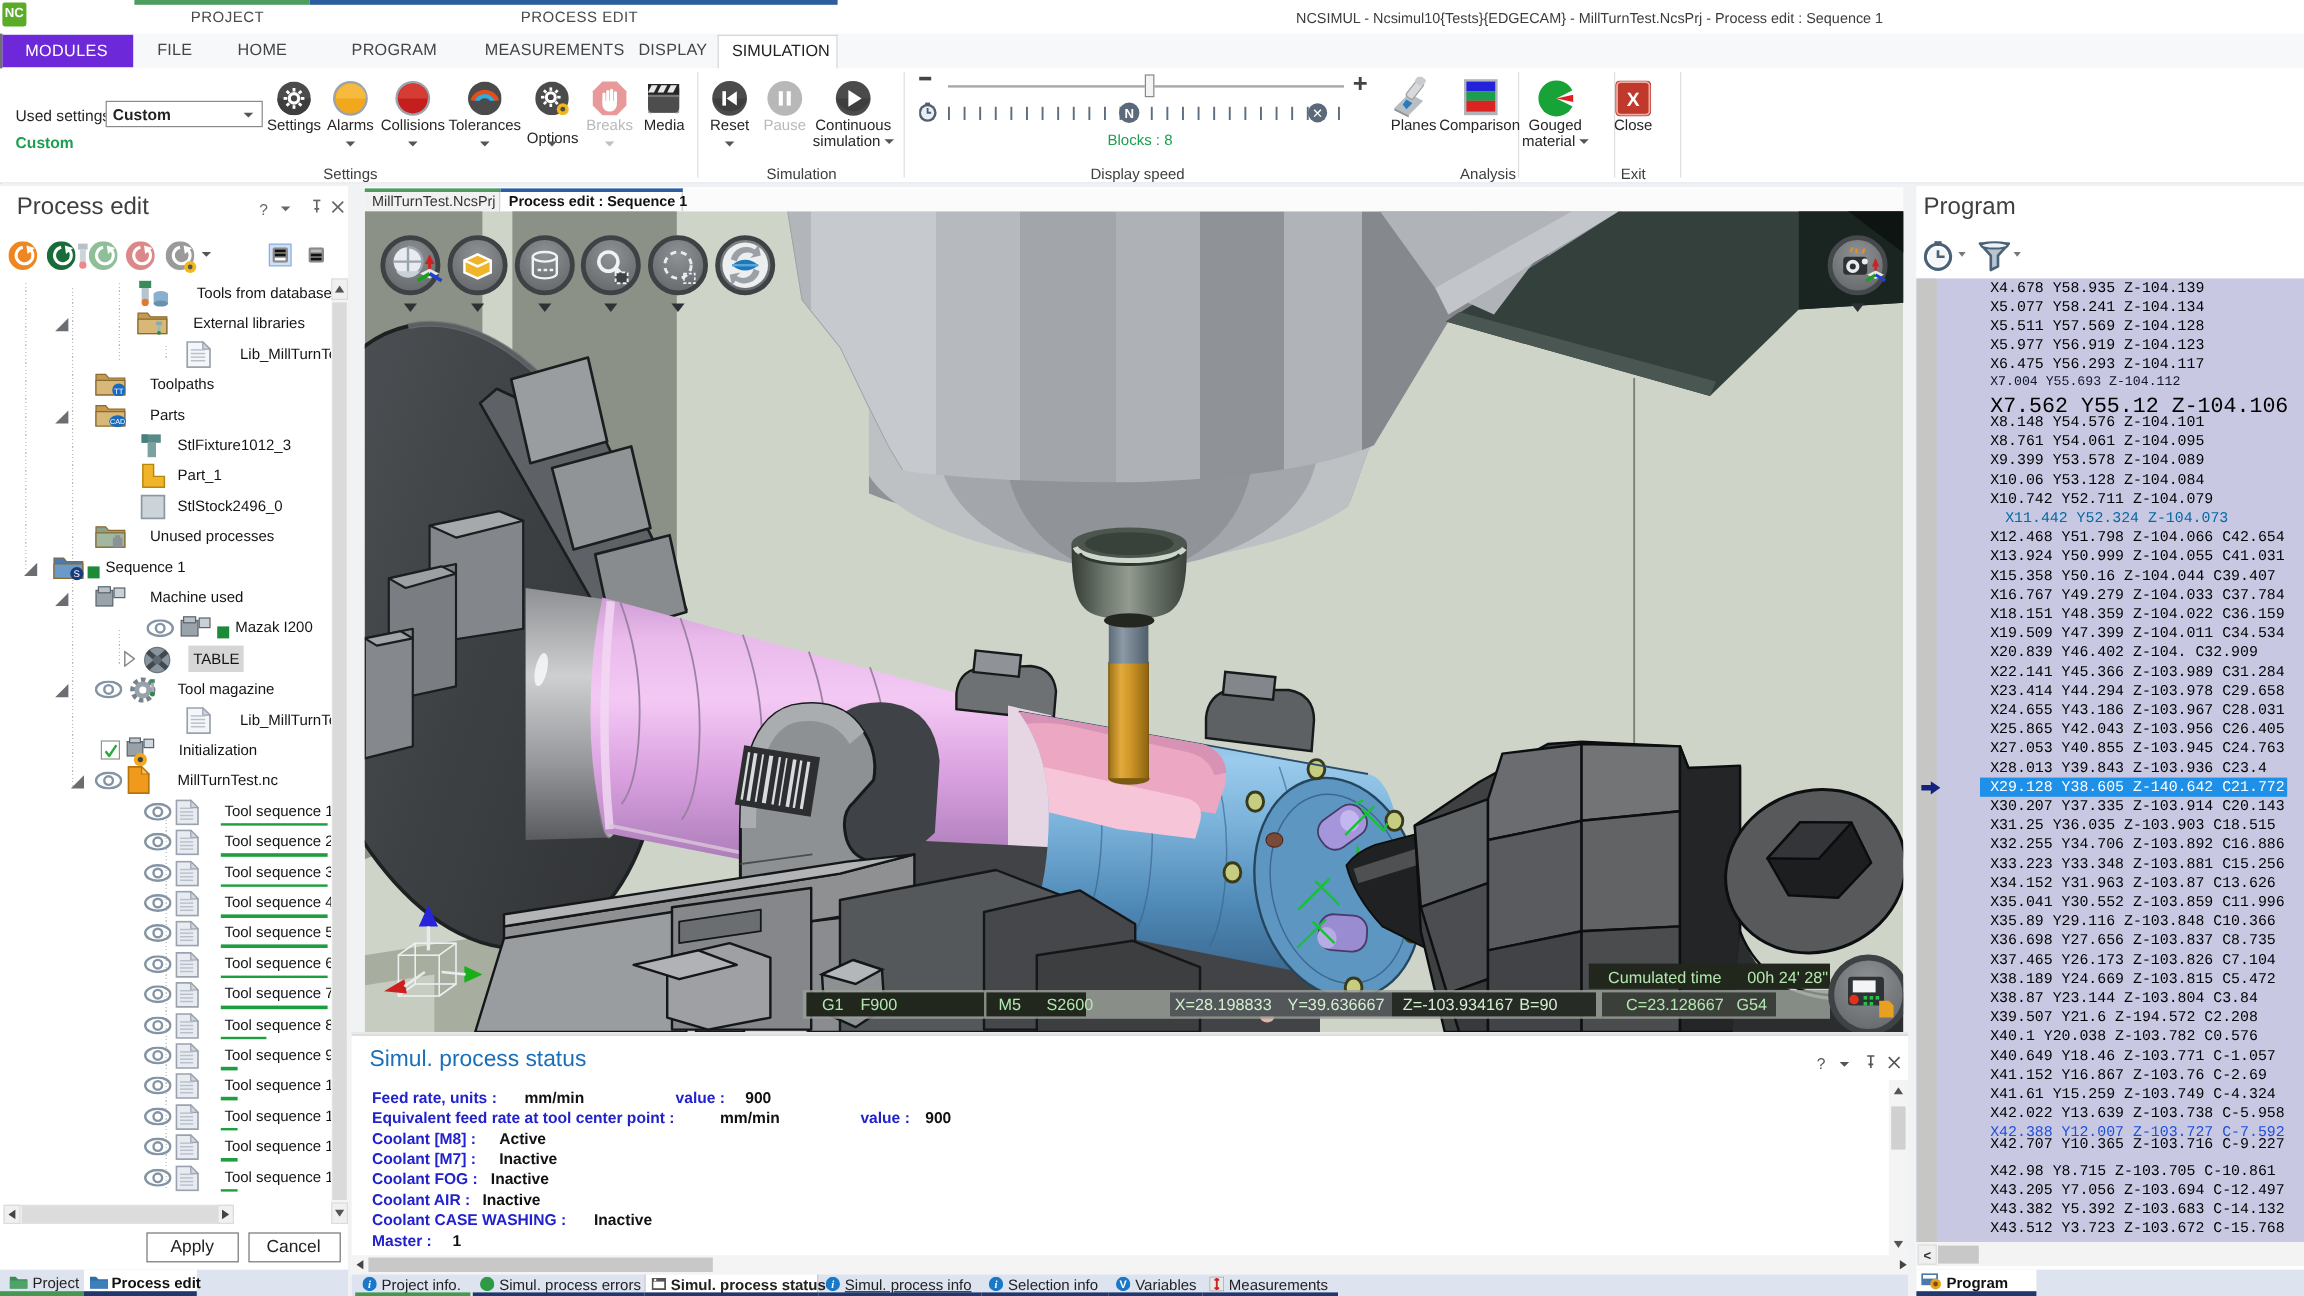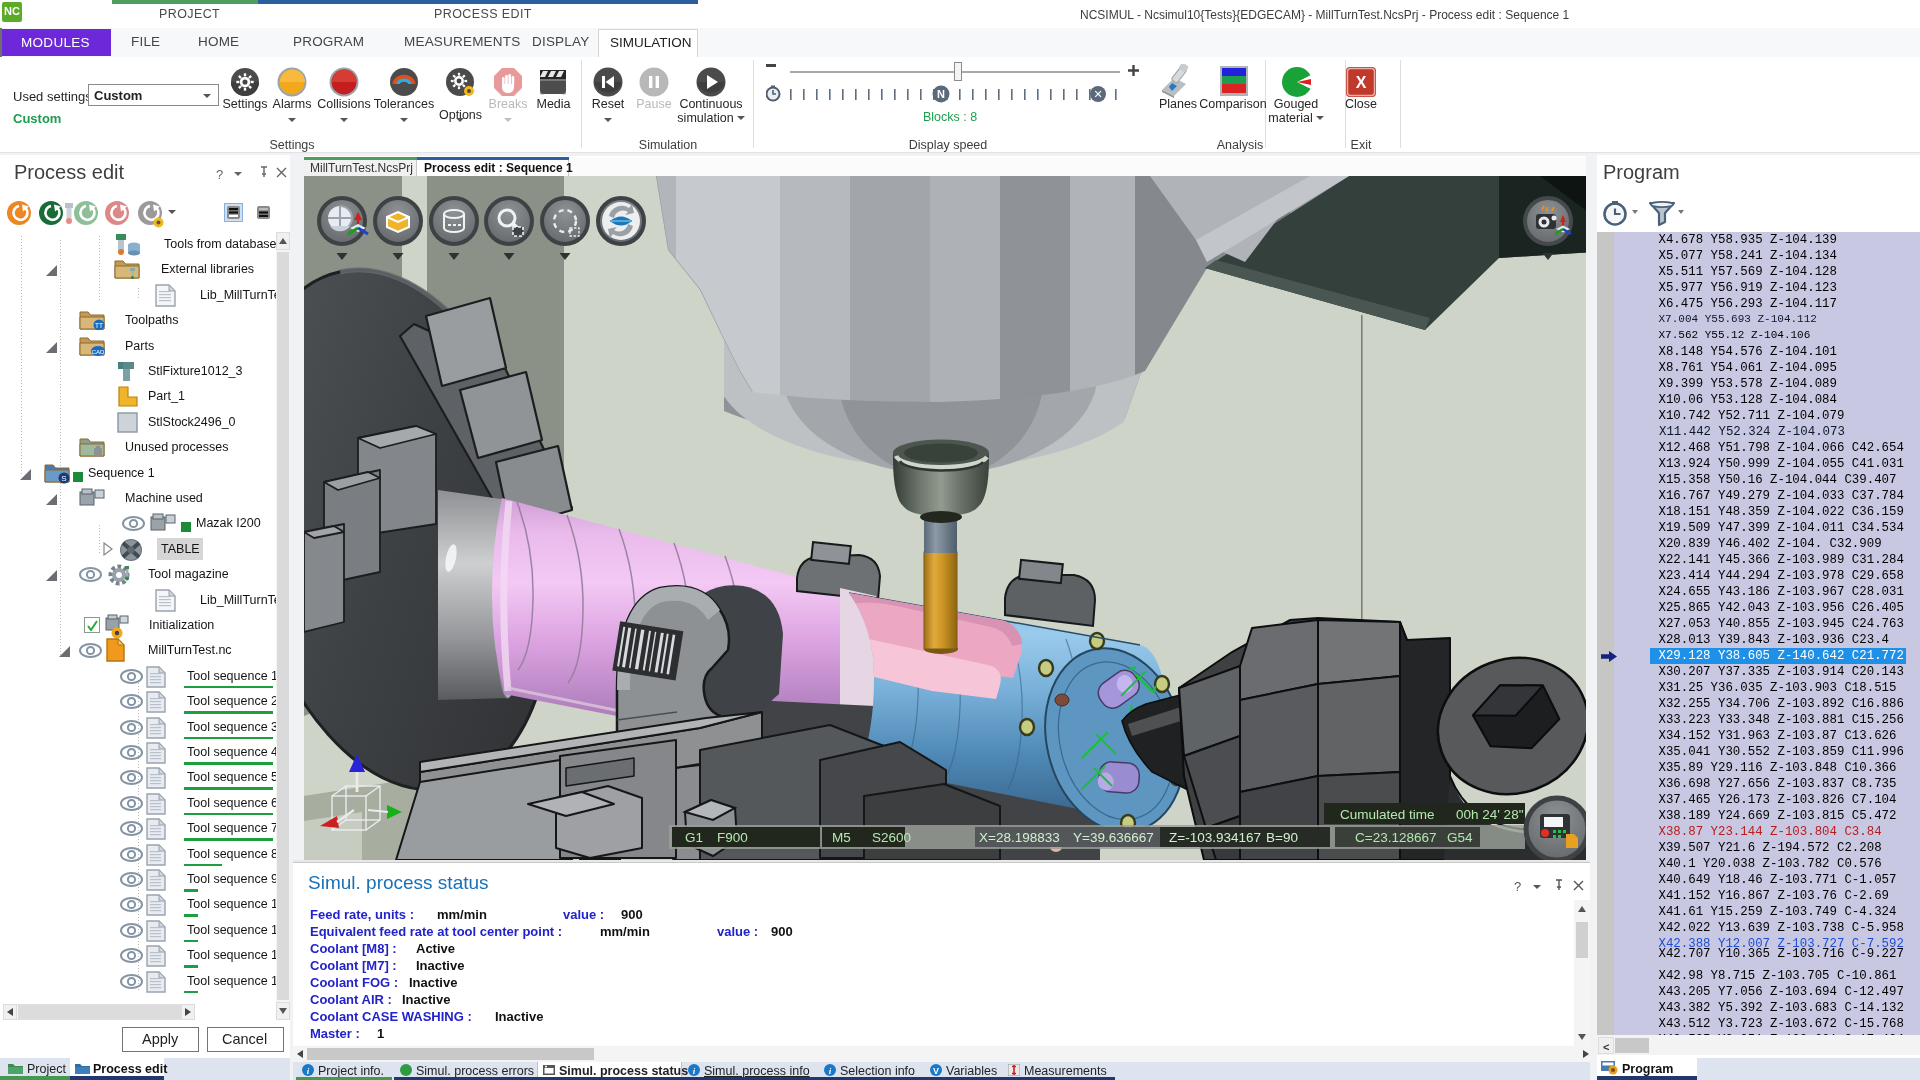--- a/index.html
+++ b/index.html
@@ -1137,27 +1137,27 @@
 <div class="a caret" style="left:1678px;top:210px;border-top-color:#777;border-left-width:3.5px;border-right-width:3.5px"></div>
 <div class="a" style="left:1597px;top:232px;width:323px;height:803px;background:#c9c8e3;overflow:hidden">
 <div style="position:absolute;left:0;top:0;width:17px;height:803px;background:#c6c6c4"></div>
 <div style="position:absolute;left:53px;top:416px;width:256px;height:16px;background:#1e90e8"></div>
 <div style="position:absolute;left:61.5px;top:1px;font-family:'Liberation Mono',monospace;font-size:12.4px;color:#000;white-space:pre">X4.678 Y58.935 Z-104.139</div>
 <div style="position:absolute;left:61.5px;top:17px;font-family:'Liberation Mono',monospace;font-size:12.4px;color:#000;white-space:pre">X5.077 Y58.241 Z-104.134</div>
 <div style="position:absolute;left:61.5px;top:33px;font-family:'Liberation Mono',monospace;font-size:12.4px;color:#000;white-space:pre">X5.511 Y57.569 Z-104.128</div>
 <div style="position:absolute;left:61.5px;top:49px;font-family:'Liberation Mono',monospace;font-size:12.4px;color:#000;white-space:pre">X5.977 Y56.919 Z-104.123</div>
 <div style="position:absolute;left:61.5px;top:65px;font-family:'Liberation Mono',monospace;font-size:12.4px;color:#000;white-space:pre">X6.475 Y56.293 Z-104.117</div>
 <div style="position:absolute;left:61.5px;top:81px;font-family:'Liberation Mono',monospace;font-size:11px;color:#0f172a;white-space:pre">X7.004 Y55.693 Z-104.112</div>
-<div style="position:absolute;left:61.5px;top:97px;font-family:'Liberation Mono',monospace;font-size:11px;color:#000;white-space:pre">X7.562 Y55.12 Z-104.106</div>
+<div style="position:absolute;left:61.5px;top:97px;font-family:'Liberation Mono',monospace;font-size:18px;color:#000;white-space:pre">X7.562 Y55.12 Z-104.106</div>
 <div style="position:absolute;left:61.5px;top:113px;font-family:'Liberation Mono',monospace;font-size:12.4px;color:#000;white-space:pre">X8.148 Y54.576 Z-104.101</div>
 <div style="position:absolute;left:61.5px;top:129px;font-family:'Liberation Mono',monospace;font-size:12.4px;color:#000;white-space:pre">X8.761 Y54.061 Z-104.095</div>
 <div style="position:absolute;left:61.5px;top:145px;font-family:'Liberation Mono',monospace;font-size:12.4px;color:#000;white-space:pre">X9.399 Y53.578 Z-104.089</div>
 <div style="position:absolute;left:61.5px;top:161px;font-family:'Liberation Mono',monospace;font-size:12.4px;color:#000;white-space:pre">X10.06 Y53.128 Z-104.084</div>
 <div style="position:absolute;left:61.5px;top:177px;font-family:'Liberation Mono',monospace;font-size:12.4px;color:#000;white-space:pre">X10.742 Y52.711 Z-104.079</div>
-<div style="position:absolute;left:62px;top:193px;font-family:'Liberation Mono',monospace;font-size:12.4px;color:#0f172a;white-space:pre">X11.442 Y52.324 Z-104.073</div>
+<div style="position:absolute;left:74px;top:193px;font-family:'Liberation Mono',monospace;font-size:12.4px;color:#0369a1;white-space:pre">X11.442 Y52.324 Z-104.073</div>
 <div style="position:absolute;left:61.5px;top:209px;font-family:'Liberation Mono',monospace;font-size:12.4px;color:#000;white-space:pre">X12.468 Y51.798 Z-104.066 C42.654</div>
 <div style="position:absolute;left:61.5px;top:225px;font-family:'Liberation Mono',monospace;font-size:12.4px;color:#000;white-space:pre">X13.924 Y50.999 Z-104.055 C41.031</div>
 <div style="position:absolute;left:61.5px;top:241px;font-family:'Liberation Mono',monospace;font-size:12.4px;color:#000;white-space:pre">X15.358 Y50.16 Z-104.044 C39.407</div>
 <div style="position:absolute;left:61.5px;top:257px;font-family:'Liberation Mono',monospace;font-size:12.4px;color:#000;white-space:pre">X16.767 Y49.279 Z-104.033 C37.784</div>
 <div style="position:absolute;left:61.5px;top:273px;font-family:'Liberation Mono',monospace;font-size:12.4px;color:#000;white-space:pre">X18.151 Y48.359 Z-104.022 C36.159</div>
 <div style="position:absolute;left:61.5px;top:289px;font-family:'Liberation Mono',monospace;font-size:12.4px;color:#000;white-space:pre">X19.509 Y47.399 Z-104.011 C34.534</div>
 <div style="position:absolute;left:61.5px;top:305px;font-family:'Liberation Mono',monospace;font-size:12.4px;color:#000;white-space:pre">X20.839 Y46.402 Z-104. C32.909</div>
 <div style="position:absolute;left:61.5px;top:321px;font-family:'Liberation Mono',monospace;font-size:12.4px;color:#000;white-space:pre">X22.141 Y45.366 Z-103.989 C31.284</div>
 <div style="position:absolute;left:61.5px;top:337px;font-family:'Liberation Mono',monospace;font-size:12.4px;color:#000;white-space:pre">X23.414 Y44.294 Z-103.978 C29.658</div>
 <div style="position:absolute;left:61.5px;top:353px;font-family:'Liberation Mono',monospace;font-size:12.4px;color:#000;white-space:pre">X24.655 Y43.186 Z-103.967 C28.031</div>
@@ -1168,21 +1168,21 @@
 <div style="position:absolute;left:61.5px;top:433px;font-family:'Liberation Mono',monospace;font-size:12.4px;color:#000;white-space:pre">X30.207 Y37.335 Z-103.914 C20.143</div>
 <div style="position:absolute;left:61.5px;top:449px;font-family:'Liberation Mono',monospace;font-size:12.4px;color:#000;white-space:pre">X31.25 Y36.035 Z-103.903 C18.515</div>
 <div style="position:absolute;left:61.5px;top:465px;font-family:'Liberation Mono',monospace;font-size:12.4px;color:#000;white-space:pre">X32.255 Y34.706 Z-103.892 C16.886</div>
 <div style="position:absolute;left:61.5px;top:481px;font-family:'Liberation Mono',monospace;font-size:12.4px;color:#000;white-space:pre">X33.223 Y33.348 Z-103.881 C15.256</div>
 <div style="position:absolute;left:61.5px;top:497px;font-family:'Liberation Mono',monospace;font-size:12.4px;color:#000;white-space:pre">X34.152 Y31.963 Z-103.87 C13.626</div>
 <div style="position:absolute;left:61.5px;top:513px;font-family:'Liberation Mono',monospace;font-size:12.4px;color:#000;white-space:pre">X35.041 Y30.552 Z-103.859 C11.996</div>
 <div style="position:absolute;left:61.5px;top:529px;font-family:'Liberation Mono',monospace;font-size:12.4px;color:#000;white-space:pre">X35.89 Y29.116 Z-103.848 C10.366</div>
 <div style="position:absolute;left:61.5px;top:545px;font-family:'Liberation Mono',monospace;font-size:12.4px;color:#000;white-space:pre">X36.698 Y27.656 Z-103.837 C8.735</div>
 <div style="position:absolute;left:61.5px;top:561px;font-family:'Liberation Mono',monospace;font-size:12.4px;color:#000;white-space:pre">X37.465 Y26.173 Z-103.826 C7.104</div>
 <div style="position:absolute;left:61.5px;top:577px;font-family:'Liberation Mono',monospace;font-size:12.4px;color:#000;white-space:pre">X38.189 Y24.669 Z-103.815 C5.472</div>
-<div style="position:absolute;left:61.5px;top:593px;font-family:'Liberation Mono',monospace;font-size:12.4px;color:#b91c1c;white-space:pre">X38.87 Y23.144 Z-103.804 C3.84</div>
+<div style="position:absolute;left:61.5px;top:593px;font-family:'Liberation Mono',monospace;font-size:12.4px;color:#000000;white-space:pre">X38.87 Y23.144 Z-103.804 C3.84</div>
 <div style="position:absolute;left:61.5px;top:609px;font-family:'Liberation Mono',monospace;font-size:12.4px;color:#000;white-space:pre">X39.507 Y21.6 Z-194.572 C2.208</div>
 <div style="position:absolute;left:61.5px;top:625px;font-family:'Liberation Mono',monospace;font-size:12.4px;color:#000;white-space:pre">X40.1 Y20.038 Z-103.782 C0.576</div>
 <div style="position:absolute;left:61.5px;top:641px;font-family:'Liberation Mono',monospace;font-size:12.4px;color:#000;white-space:pre">X40.649 Y18.46 Z-103.771 C-1.057</div>
 <div style="position:absolute;left:61.5px;top:657px;font-family:'Liberation Mono',monospace;font-size:12.4px;color:#000;white-space:pre">X41.152 Y16.867 Z-103.76 C-2.69</div>
 <div style="position:absolute;left:61.5px;top:673px;font-family:'Liberation Mono',monospace;font-size:12.4px;color:#000;white-space:pre">X41.61 Y15.259 Z-103.749 C-4.324</div>
 <div style="position:absolute;left:61.5px;top:689px;font-family:'Liberation Mono',monospace;font-size:12.4px;color:#000;white-space:pre">X42.022 Y13.639 Z-103.738 C-5.958</div>
 <div style="position:absolute;left:61.5px;top:705px;font-family:'Liberation Mono',monospace;font-size:12.4px;color:#1d4ed8;white-space:pre">X42.388 Y12.007 Z-103.727 C-7.592</div>
 <div style="position:absolute;left:61.5px;top:715px;font-family:'Liberation Mono',monospace;font-size:12.4px;color:#000;white-space:pre">X42.707 Y10.365 Z-103.716 C-9.227</div>
 <div style="position:absolute;left:61.5px;top:737px;font-family:'Liberation Mono',monospace;font-size:12.4px;color:#000;white-space:pre">X42.98 Y8.715 Z-103.705 C-10.861</div>
 <div style="position:absolute;left:61.5px;top:753px;font-family:'Liberation Mono',monospace;font-size:12.4px;color:#000;white-space:pre">X43.205 Y7.056 Z-103.694 C-12.497</div>

